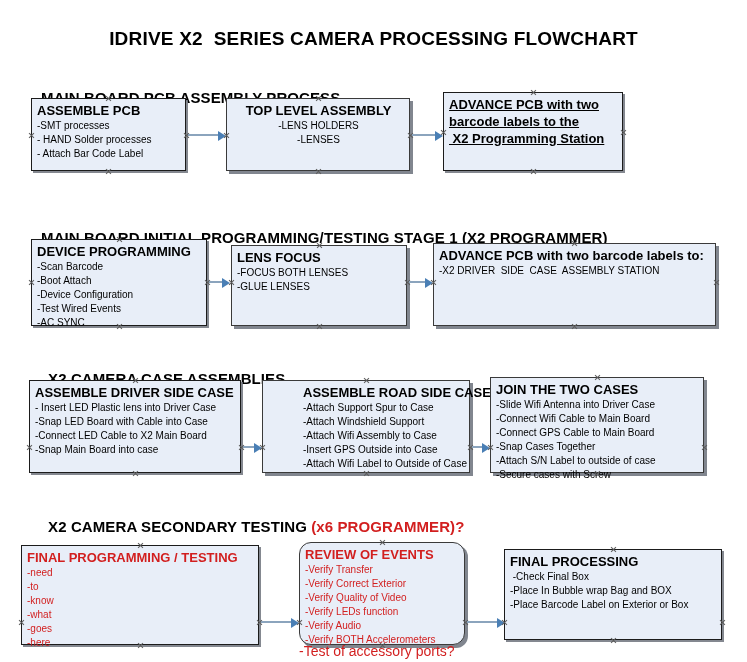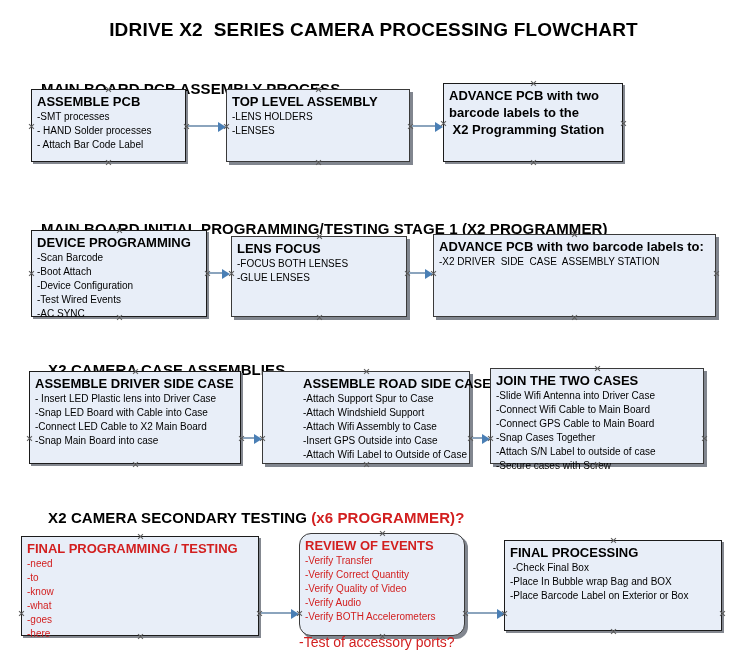--- a/index.html
+++ b/index.html
@@ -10,21 +10,21 @@
   body {
     width: 747px;
     height: 662px;
     position: relative;
     font-family: "Liberation Sans", sans-serif;
     color: #000000;
     overflow: hidden;
   }
   #canvas {
     position: absolute;
-    left: 0; top: 3px;
+    left: 0; top: 12px;
     width: 747px;
     height: 638px;
   }
 
   
   .doc-title {
     position: absolute;
     left: 0;
     top: 16px;
     width: 747px;
@@ -71,20 +71,21 @@
     font-size: 10px;
     line-height: 14px;
     white-space: pre;
   }
   .box.red .box-title,
   .box.red .box-line {
     color: #d21f1f;
   }
   .box-title.multi {
     line-height: 16px;
+    text-decoration: underline;
   }
 
   
   .overflow-line {
     position: absolute;
     font-size: 14px;
     line-height: 14px;
     white-space: pre;
     color: #d21f1f;
   }
@@ -142,21 +143,21 @@
     <div class="box-line">- Attach Bar Code Label</div>
   </div>
   <div class="handle" style="left:108px; top:86px;"></div>
   <div class="handle" style="left:108px; top:159px;"></div>
   <div class="handle" style="left:31px; top:123px;"></div>
   <div class="handle" style="left:186px; top:123px;"></div>
 
   <div class="conn" style="left:188px; top:122px; width:32px;"></div>
   <div class="conn-head" style="left:218px; top:123px;"></div>
 
-  <div class="box shadow-heavy" style="left:226px; top:86px; width:184px; height:73px;">
+  <div class="box shadow-heavy" style="left:226px; top:86px; width:184px; height:73px;text-align:center;">
     <div class="box-title">TOP LEVEL ASSEMBLY</div>
     <div class="box-line">-LENS HOLDERS</div>
     <div class="box-line">-LENSES</div>
   </div>
   <div class="handle" style="left:318px; top:86px;"></div>
   <div class="handle" style="left:318px; top:159px;"></div>
   <div class="handle" style="left:226px; top:123px;"></div>
   <div class="handle" style="left:410px; top:123px;"></div>
 
   <div class="conn" style="left:412px; top:122px; width:25px;"></div>
@@ -280,22 +281,23 @@
   <div class="handle" style="left:140px; top:633px;"></div>
   <div class="handle" style="left:21px; top:610px;"></div>
   <div class="handle" style="left:259px; top:610px;"></div>
 
   <div class="conn" style="left:261px; top:609px; width:32px;"></div>
   <div class="conn-head" style="left:291px; top:610px;"></div>
 
   <div class="box red shadow-heavy" style="left:299px; top:530px; width:166px; height:103px;border-radius:12px;">
     <div class="box-title">REVIEW OF EVENTS</div>
     <div class="box-line">-Verify Transfer</div>
-    <div class="box-line">-Verify Correct Quantity</div>
+    <div class="box-line">-Verify Correct Exterior</div>
     <div class="box-line">-Verify Quality of Video</div>
+    <div class="box-line">-Verify LEDs function</div>
     <div class="box-line">-Verify Audio</div>
     <div class="box-line">-Verify BOTH Accelerometers</div>
   </div>
   <div class="overflow-line" style="left:299px; top:632px;">-Test of accessory ports?</div>
   <div class="handle" style="left:382px; top:530px;"></div>
   <div class="handle" style="left:382px; top:633px;"></div>
   <div class="handle" style="left:299px; top:610px;"></div>
   <div class="handle" style="left:465px; top:610px;"></div>
 
   <div class="conn" style="left:467px; top:609px; width:32px;"></div>

